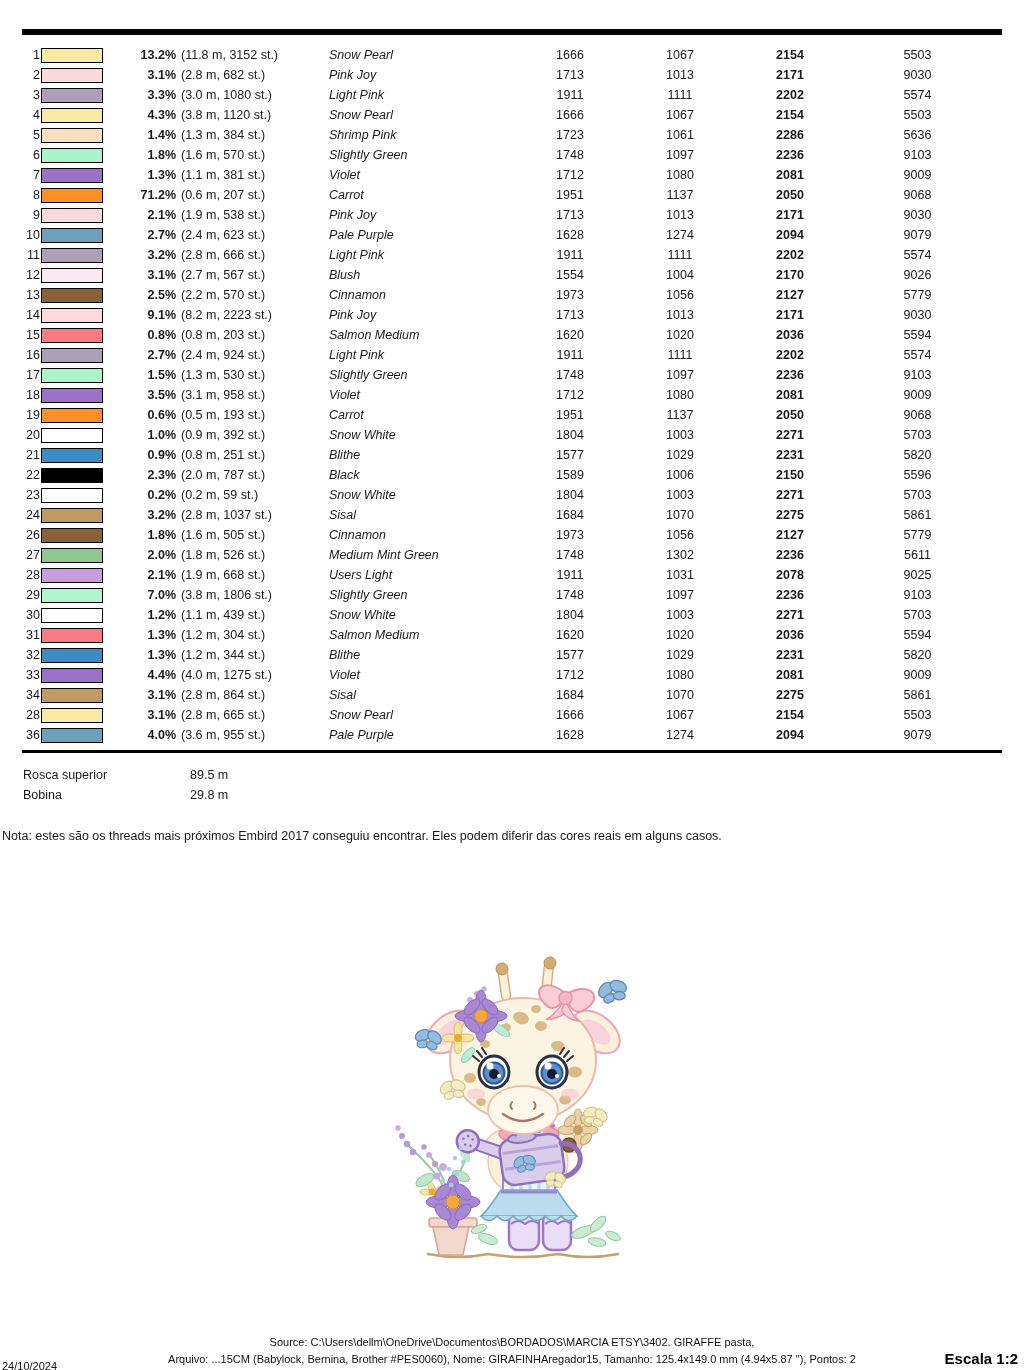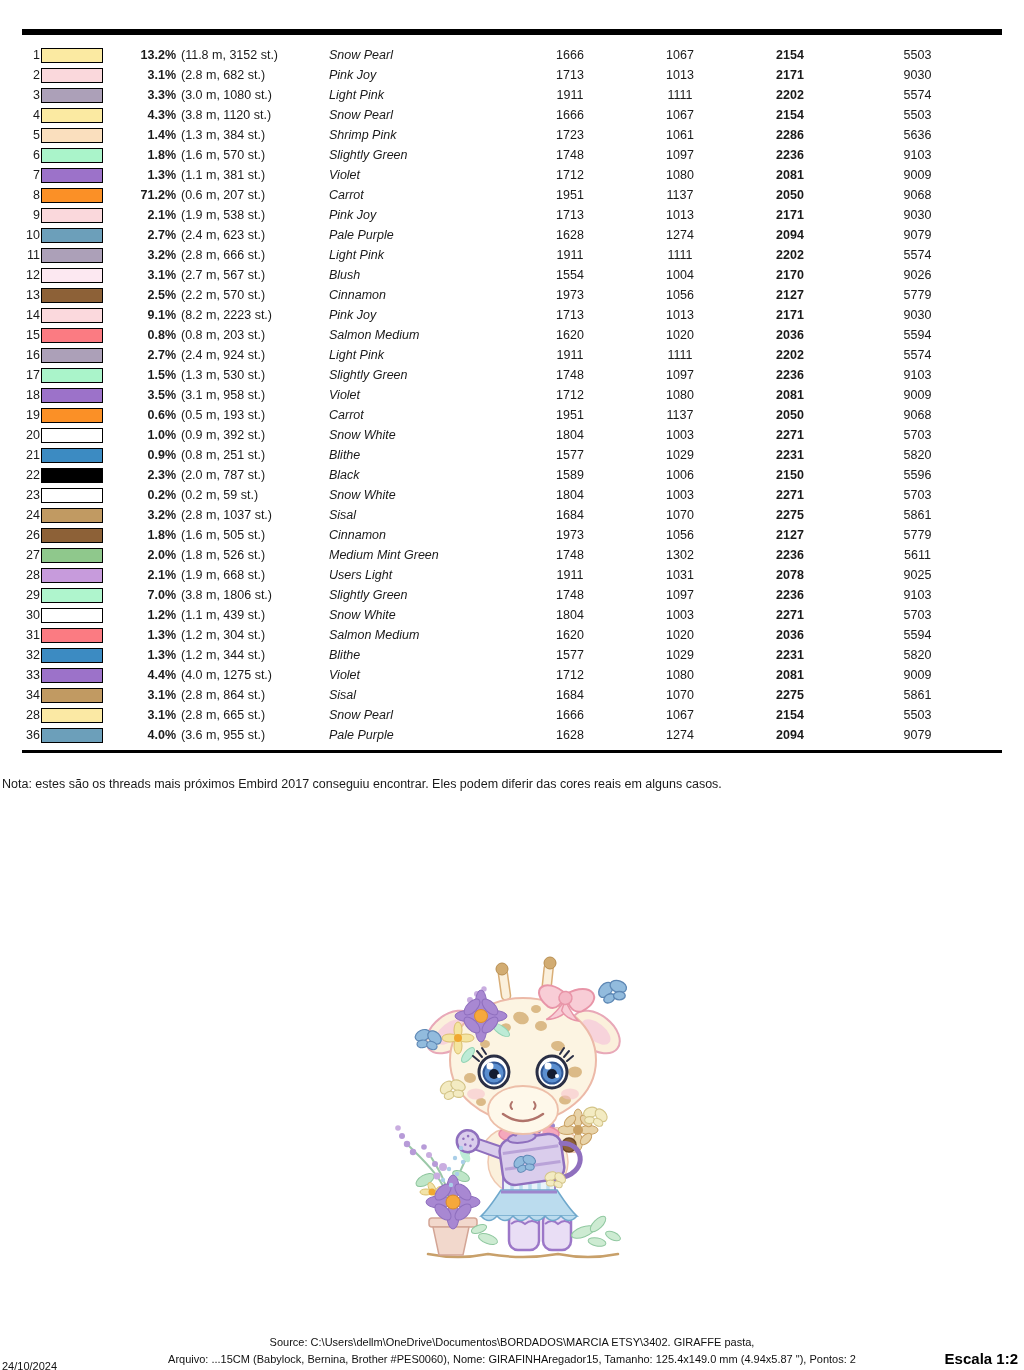--- a/index.html
+++ b/index.html
@@ -479,20 +479,28 @@
       <span class="c-nome">Pale Purple</span>
       <span class="c-code c-polyneon">1628</span>
       <span class="c-code c-rayon">1274</span>
       <span class="c-code c-marathon">2094</span>
       <span class="c-code c-robison">9079</span>
     </div>
   </div>
     <div class="rule bottom"></div>
   </div>
 
+  <div class="summary">
+    <div>
+      <span class="lbl">Rosca superior</span><span>89.5 m</span>
+    </div>
+    <div>
+      <span class="lbl">Bobina</span><span>29.8 m</span>
+    </div>
+  </div>
 
   <p class="note">Nota: estes são os threads mais próximos Embird 2017 conseguiu encontrar. Eles podem diferir das cores reais em alguns casos.</p>
 
   <div class="illustration">
     <svg width="300" height="330" viewBox="0 0 300 330" xmlns="http://www.w3.org/2000/svg">
       <defs>
         <g id="bf">
           <ellipse cx="-5" cy="-3" rx="6.5" ry="4.5" transform="rotate(-35 -5 -3)"></ellipse>
           <ellipse cx="5" cy="-3" rx="6.5" ry="4.5" transform="rotate(35 5 -3)"></ellipse>
           <ellipse cx="-4" cy="4" rx="4.5" ry="3.2" transform="rotate(-15 -4 4)"></ellipse>

